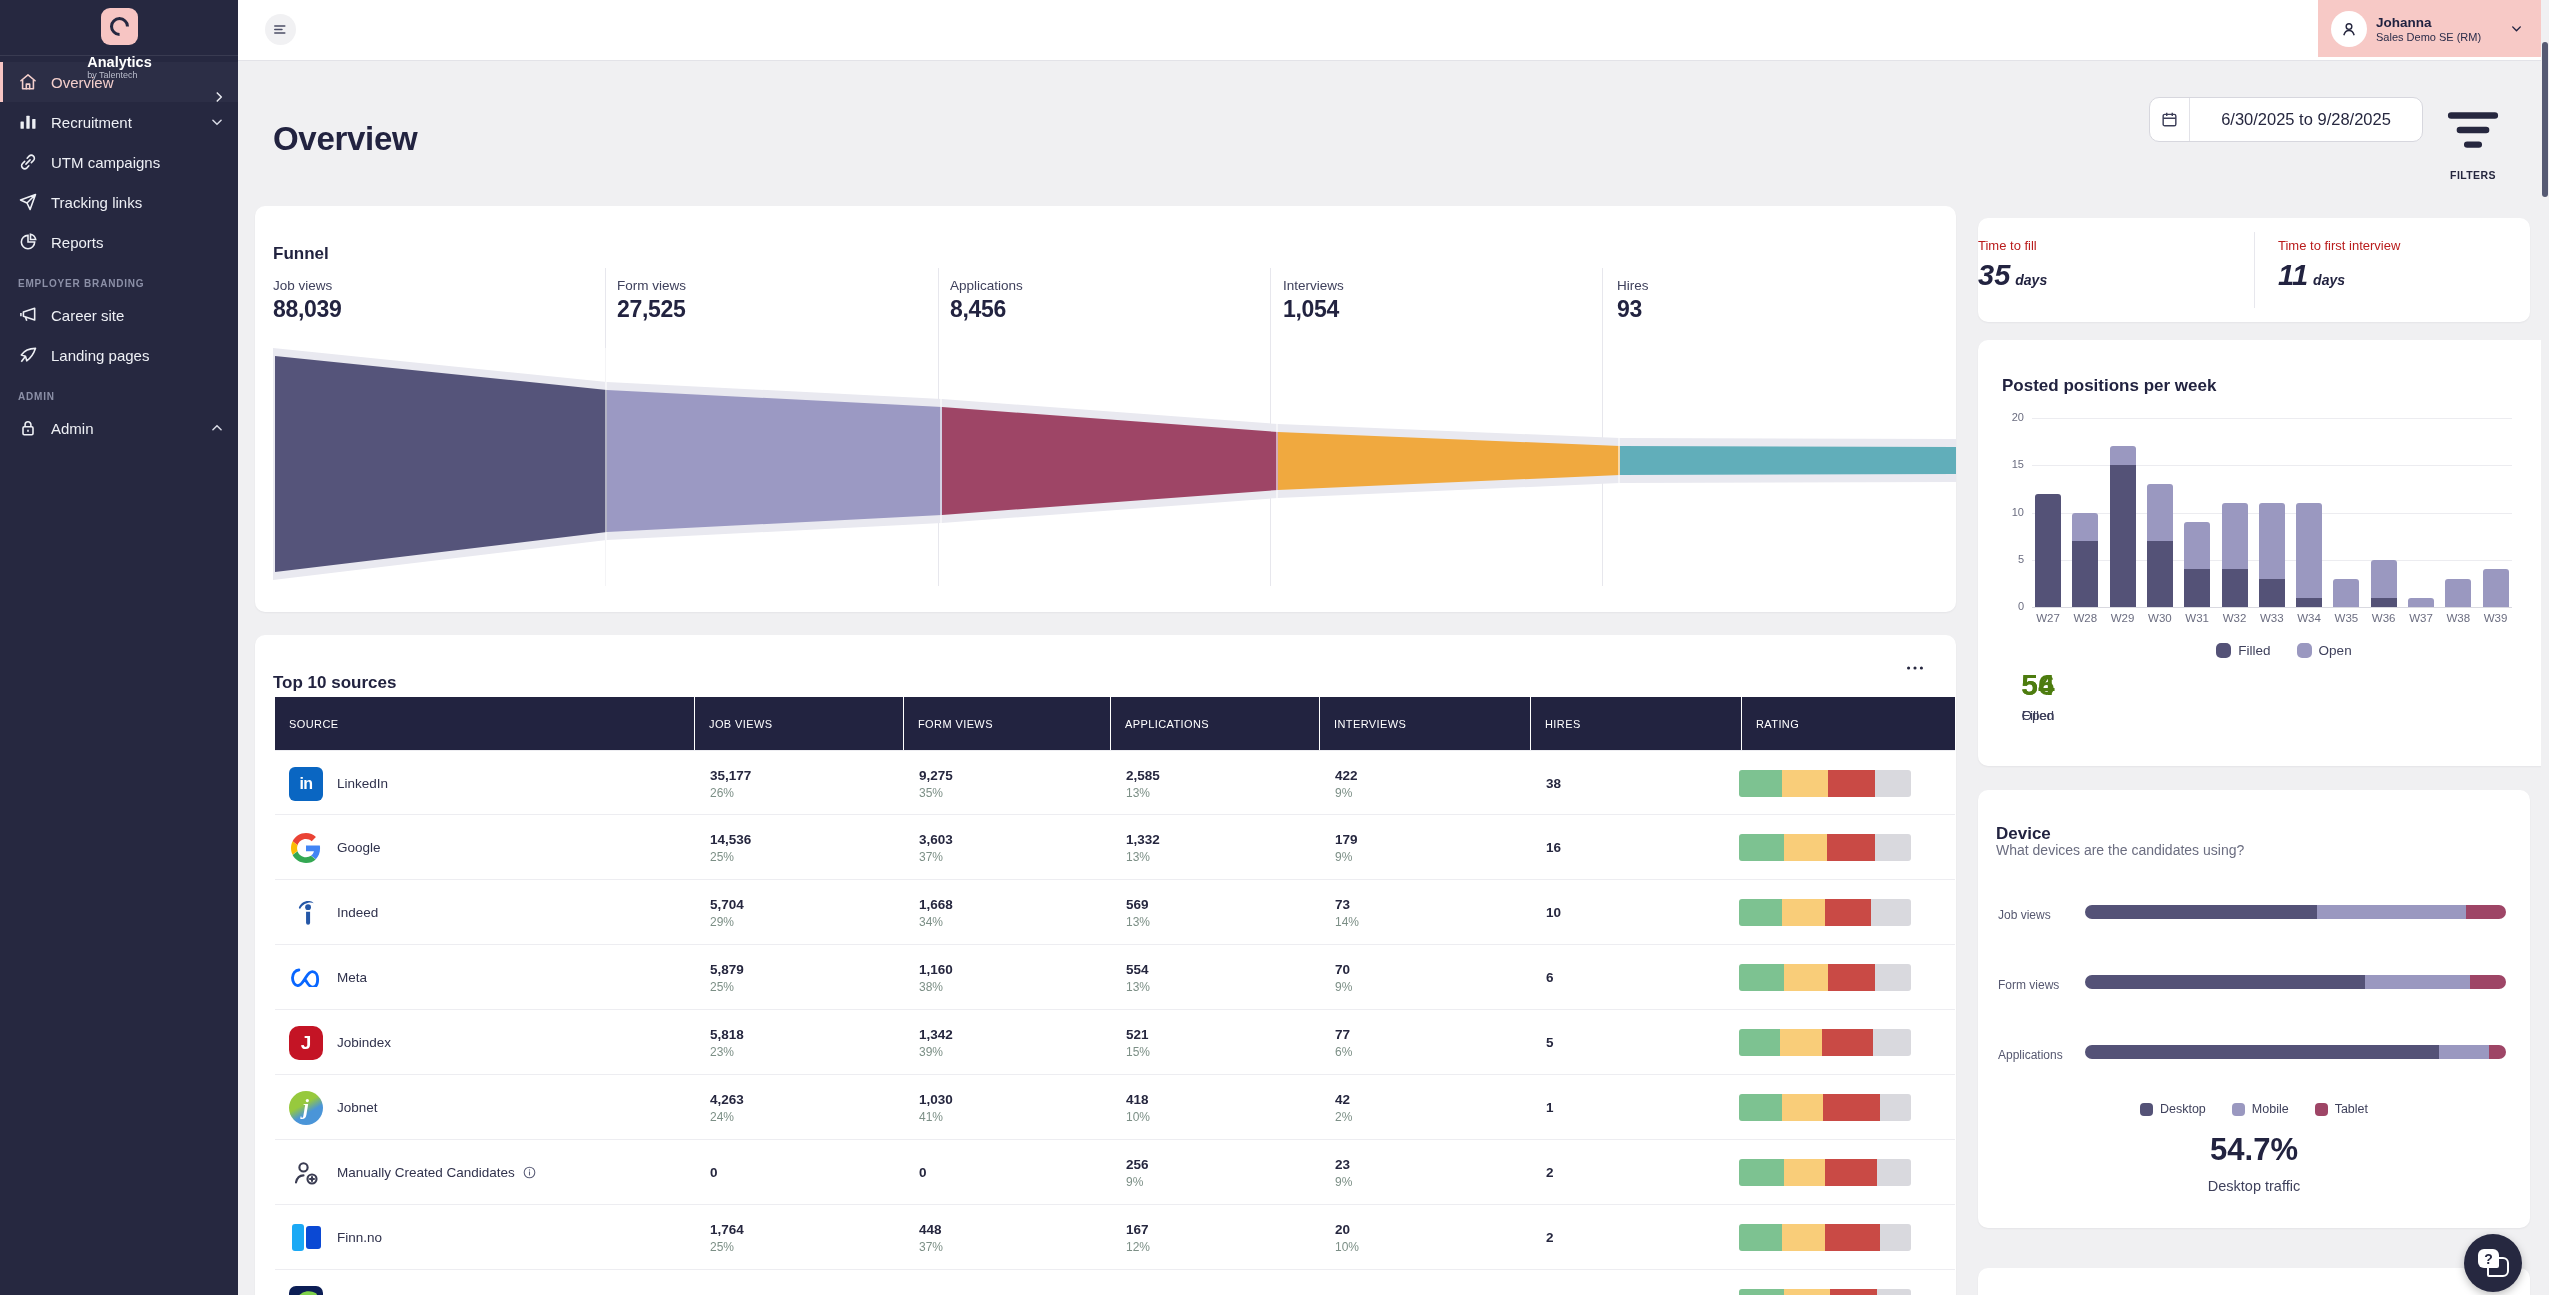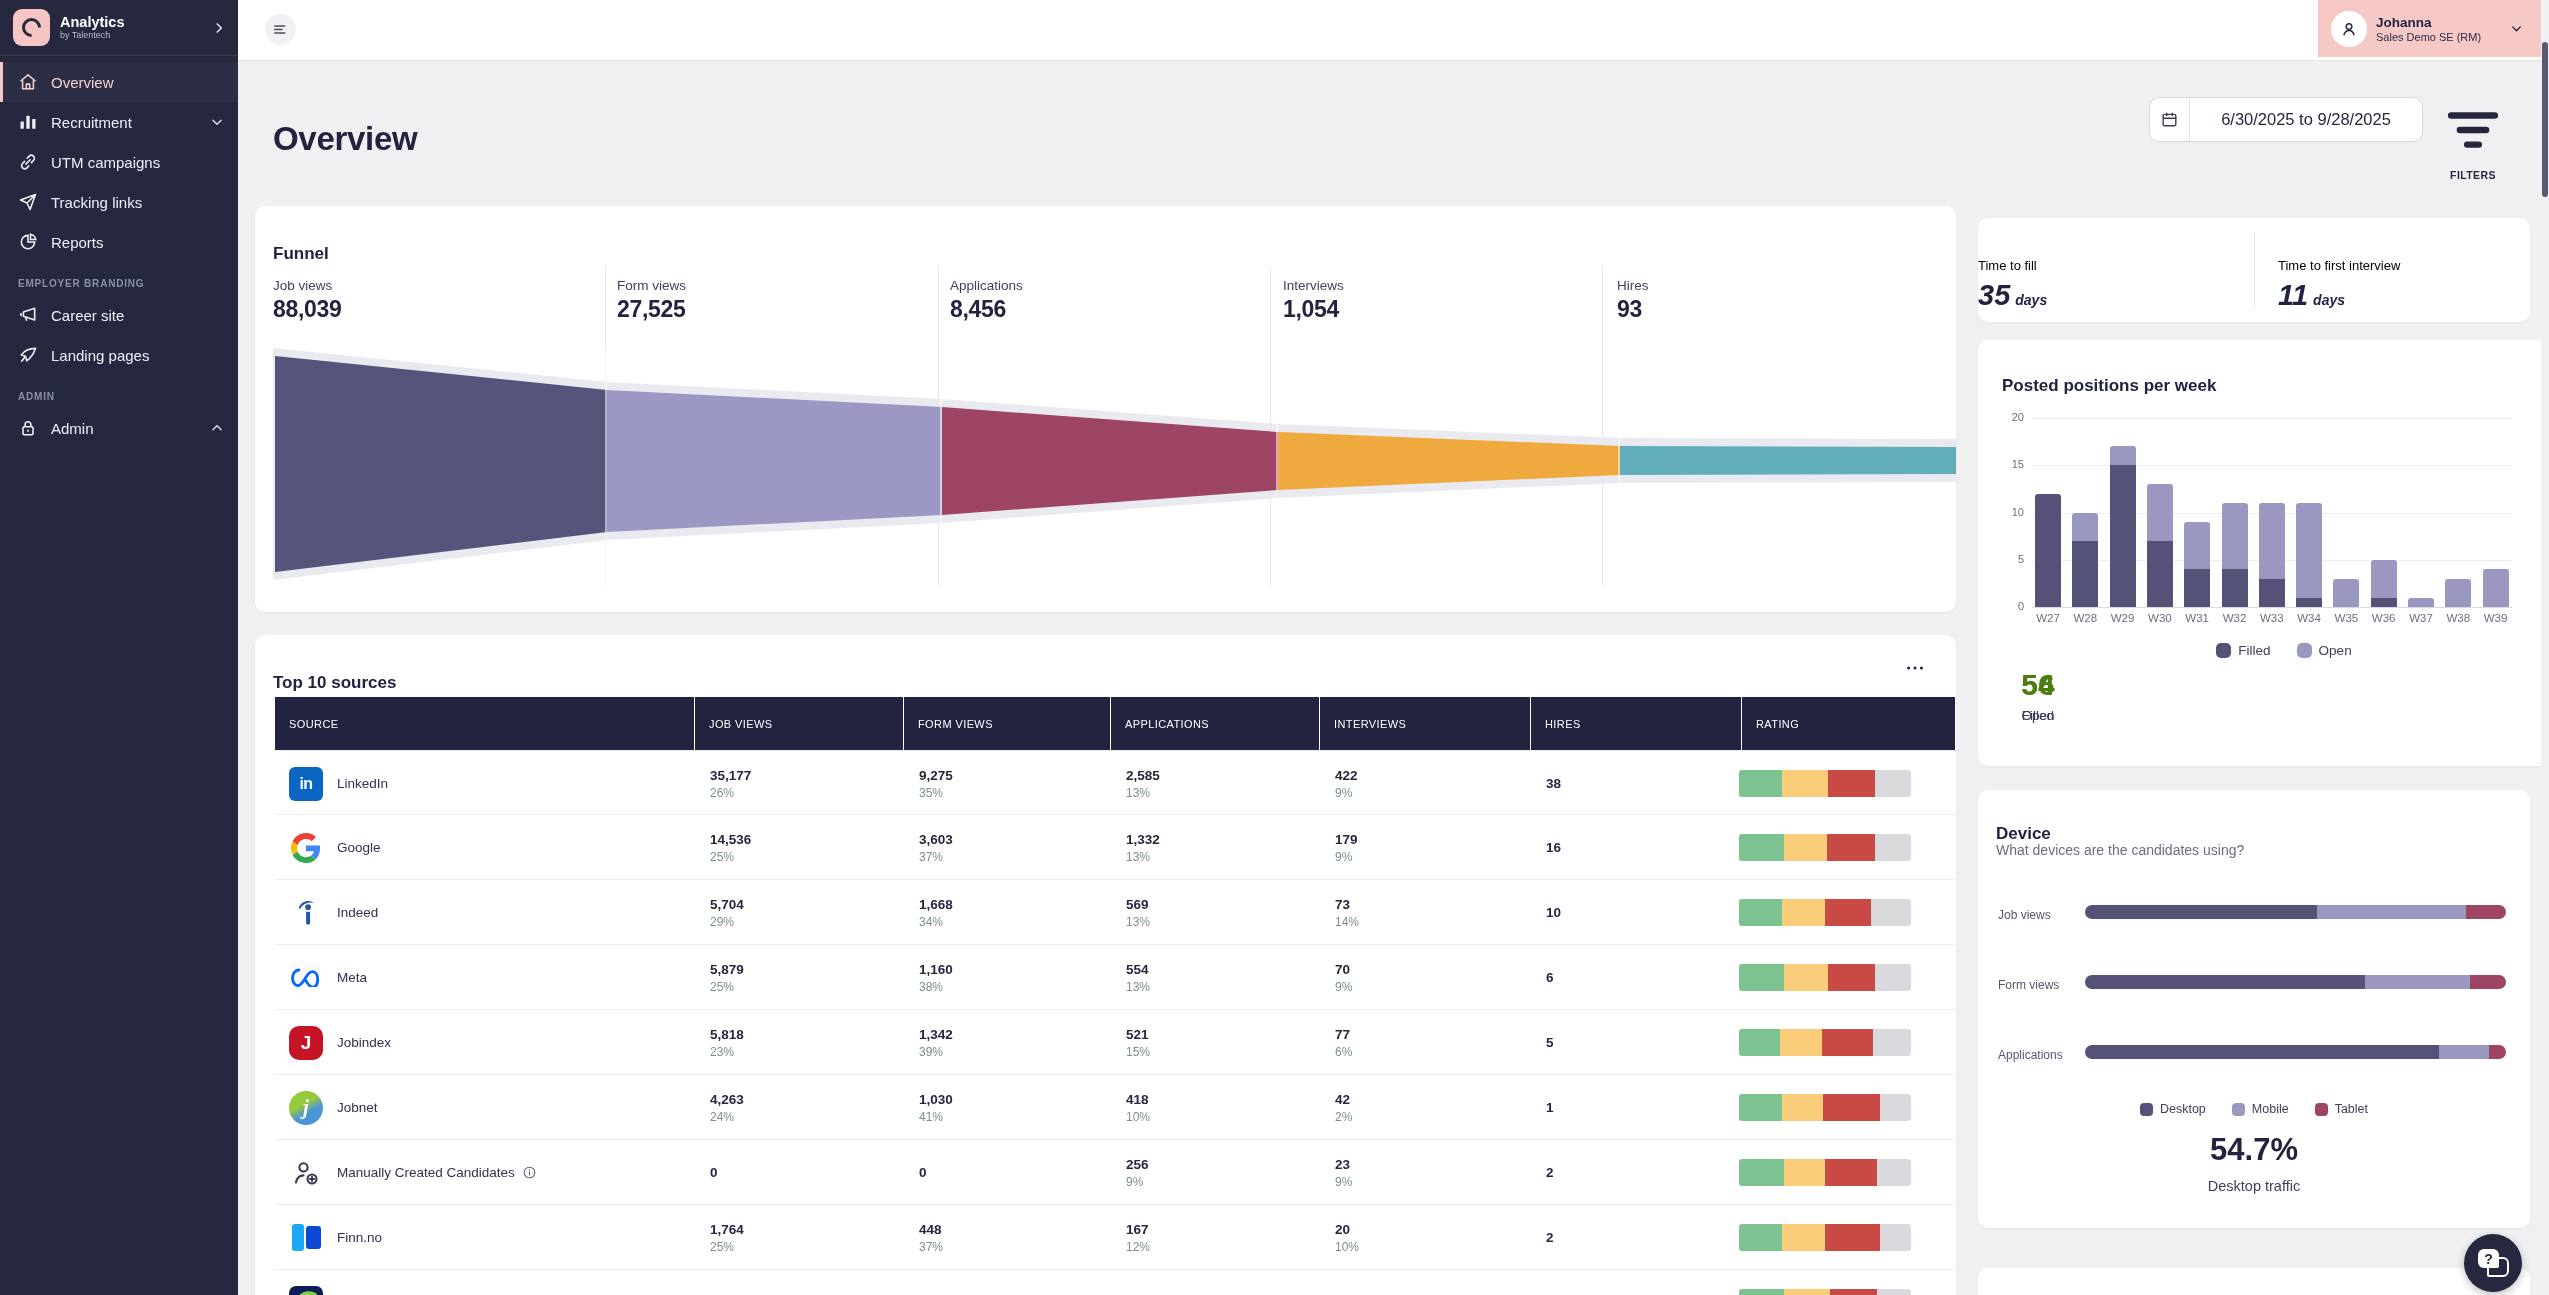--- a/index.html
+++ b/index.html
@@ -1,21 +1,21 @@
 <!DOCTYPE html>
 <html><head>
 <meta charset="utf-8">
 <style>
   html,body{margin:0;padding:0;background:#dfe0e4;}
   *{box-sizing:border-box;}
   #app{position:relative;width:2549px;height:1295px;overflow:hidden;background:#f0f0f2;
        font-family:"Liberation Sans",sans-serif;color:#26273f;}
   
   #sidebar{position:absolute;left:0;top:0;width:238px;height:1295px;background:#262840;z-index:5;}
-  .logo-row{display:flex;align-items:center;gap:10px;padding:8px 12px 8px 13px;height:56px;border-bottom:1px solid rgba(255,255,255,.09);cursor:pointer;}
+  .logo-row{display:flex;align-items:center;gap:10px;padding:8px 12px 8px 13px;height:56px;border-bottom:1px solid rgba(255,255,255,.09);cursor:pointer;flex-direction:column;}
   .logo-badge{width:37px;height:37px;background:#f7c5c3;border-radius:9px;display:flex;align-items:center;justify-content:center;flex:none;}
   .logo-c{width:19px;height:19px;border:3.5px solid #262840;border-right-color:transparent;border-radius:50%;transform:rotate(45deg);}
   .logo-title{font-size:14.5px;font-weight:800;color:#fff;line-height:15px;}
   .logo-sub{font-size:9px;color:#b9bccb;}
   .logo-row .chev{margin-left:auto;color:#e9eaf0;width:14px;height:14px;}
   nav ul{list-style:none;margin:0;padding:6px 0 0;}
   .nav-item{height:40px;display:flex;align-items:center;gap:13px;padding:0 14px 0 15px;color:#eef0f5;font-size:15px;cursor:pointer;border-left:3px solid transparent;}
   .nav-item .nicon{width:20px;height:20px;flex:none;display:flex;}
   .nav-item .nchev{margin-left:auto;width:14px;height:14px;color:#d7d9e4;}
   .nav-item.active{border-left-color:#f7c5c3;background:rgba(255,255,255,.03);color:#f4cfcc;}
@@ -96,21 +96,21 @@
   .lg-finn{gap:2px;}
   .lg-finn i{display:block;border-radius:3px;}
   .lg-finn i:first-child{width:12px;height:27px;background:#1ba9f5;}
   .lg-finn i:last-child{width:15px;height:23px;background:#0b49d4;}
   .lg-man{color:#3a3c52;}
   
   #card-time{left:1978px;top:218px;width:552px;height:104px;}
   .tcell{position:absolute;top:20px;}
   #card-time .tcell:nth-of-type(1){left:24px;}
   #card-time .tcell:nth-of-type(2){left:300px;}
-  .tlabel{font-size:13px;color:#000000;margin-top:20px;}
+  .tlabel{font-size:13px;color:#b91c1c;}
   .tvalue{margin-top:6px;font-size:29px;font-weight:800;color:#222340;font-style:italic;}
   .tvalue small{font-size:14px;font-weight:700;margin-left:5px;}
   #card-time .vdiv{position:absolute;left:276px;top:14px;width:1px;height:76px;background:#e7e7ed;}
   #card-posted{left:1978px;top:340px;width:612px;height:426px;}
   #card-posted .dots{right:20px;}
   #posted-ylab span{position:absolute;left:14px;width:32px;text-align:right;font-size:11px;color:#6b6d80;}
   #posted-plot{position:absolute;left:54px;top:78px;width:480px;height:189px;}
   .gridline{position:absolute;left:0;width:100%;height:1px;background:#ececf0;}
   .pbar{position:absolute;bottom:0;width:26px;border-radius:3px 3px 0 0;overflow:hidden;display:flex;flex-direction:column;justify-content:flex-end;}
   .pbar .seg-open{width:100%;}

